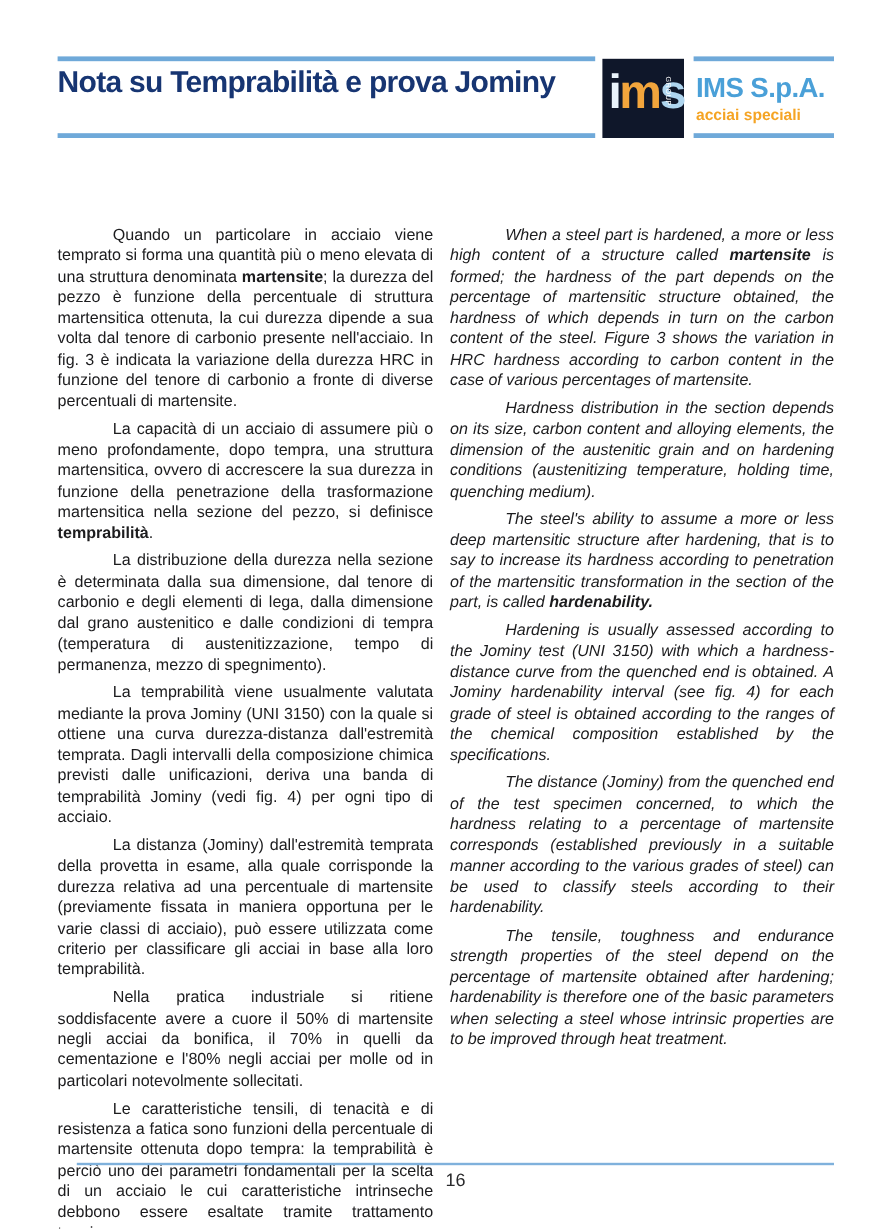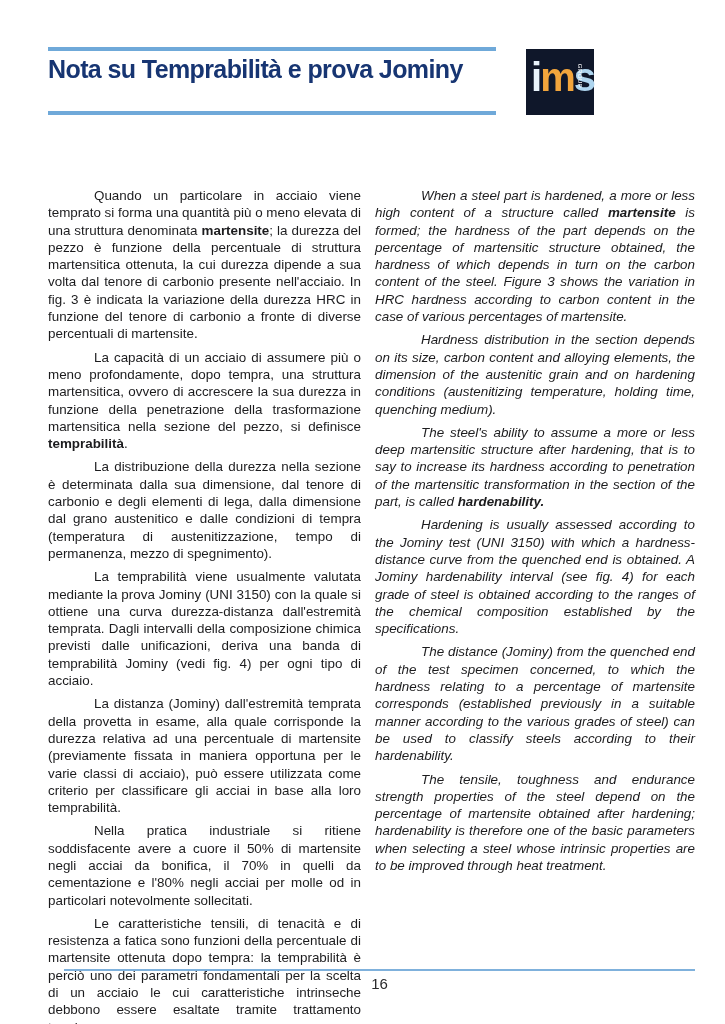--- a/index.html
+++ b/index.html
@@ -3,21 +3,21 @@
 <meta charset="utf-8">
 <style>
   html,body { margin:0; padding:0; background:#ffffff; }
   .page {
     position:relative; width:725px; height:1024px; background:#ffffff;
     font-family:"Liberation Sans", sans-serif; overflow:hidden;
   }
   
   .header {
     position:absolute; top:47px; left:48px; right:30px;
-    display:flex; align-items:stretch;gap:24px;
+    display:flex; align-items:stretch;
   }
   .title-block {
     width:448px; border-top:4px solid #6fa9d9; border-bottom:4px solid #6fa9d9;
     padding:5px 0 7px 0; margin-right:6px;
   }
   .title-it {
     margin:0; font-size:25px; font-weight:bold; color:#173572;
     letter-spacing:-0.6px; line-height:1.1; white-space:nowrap;
   }
   .title-en {
@@ -76,20 +76,24 @@
 <div class="page">
 
   <div class="header">
     <div class="title-block">
       <h1 class="title-it">Nota su Temprabilità e prova Jominy</h1>
     </div>
     <div class="logo-square">
       <div class="logo-mark"><span class="li">i</span><span class="lm">m</span><span class="ls">s</span></div>
       <div class="logo-group">GROUP</div>
     </div>
+    <div class="logo-text-block">
+      <div class="company">IMS S.p.A.</div>
+      <div class="tagline">acciai speciali</div>
+    </div>
   </div>
 
   <div class="columns">
     <section class="col col-it" id="col-it">
         <p><span>Quando un particolare in acciaio viene temprato si forma una quantità più o meno elevata di una struttura denominata </span><span class="b">martensite</span><span>; la durezza del pezzo è funzione della percentuale di struttura martensitica ottenuta, la cui durezza dipende a sua volta dal tenore di carbonio presente nell'acciaio. In fig. 3 è indicata la variazione della durezza HRC in funzione del tenore di carbonio a fronte di diverse percentuali di martensite.</span></p>
         <p><span>La capacità di un acciaio di assumere più o meno profondamente, dopo tempra, una struttura martensitica, ovvero di accrescere la sua durezza in funzione della penetrazione della trasformazione martensitica nella sezione del pezzo, si definisce </span><span class="b">temprabilità</span><span>.</span></p>
         <p><span>La distribuzione della durezza nella sezione è determinata dalla sua dimensione, dal tenore di carbonio e degli elementi di lega, dalla dimensione dal grano austenitico e dalle condizioni  di tempra (temperatura di austenitizzazione, tempo di permanenza, mezzo di spegnimento).</span></p>
         <p><span>La temprabilità viene usualmente valutata mediante la prova Jominy (UNI 3150) con la quale si ottiene una curva durezza-distanza dall'estremità temprata. Dagli intervalli della composizione chimica previsti dalle unificazioni, deriva una banda di temprabilità Jominy (vedi fig. 4) per ogni tipo di acciaio.</span></p>
         <p><span>La distanza (Jominy) dall'estremità temprata della provetta in esame, alla quale corrisponde la durezza relativa ad una percentuale di martensite (previamente fissata in maniera opportuna per le varie classi di acciaio), può essere utilizzata come criterio per classificare gli acciai in base alla loro temprabilità.</span></p>
         <p><span>Nella pratica industriale si ritiene soddisfacente avere a cuore il 50% di martensite negli acciai da bonifica, il 70% in quelli da cementazione e l'80% negli acciai per molle od in particolari notevolmente sollecitati.</span></p>

